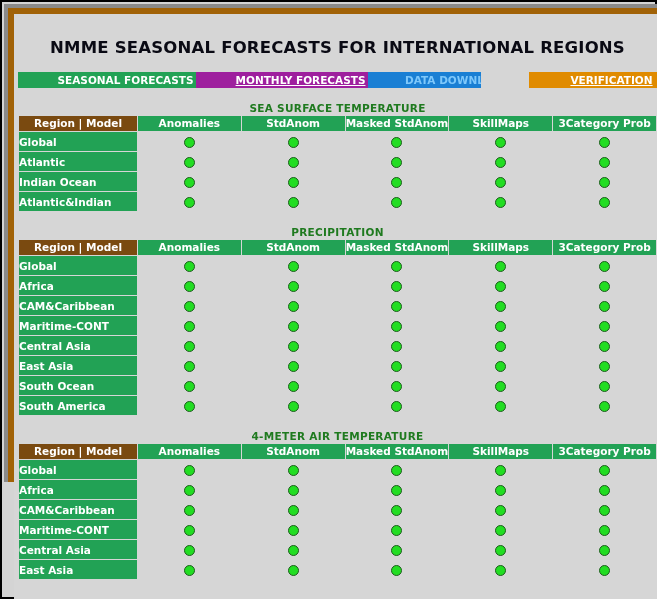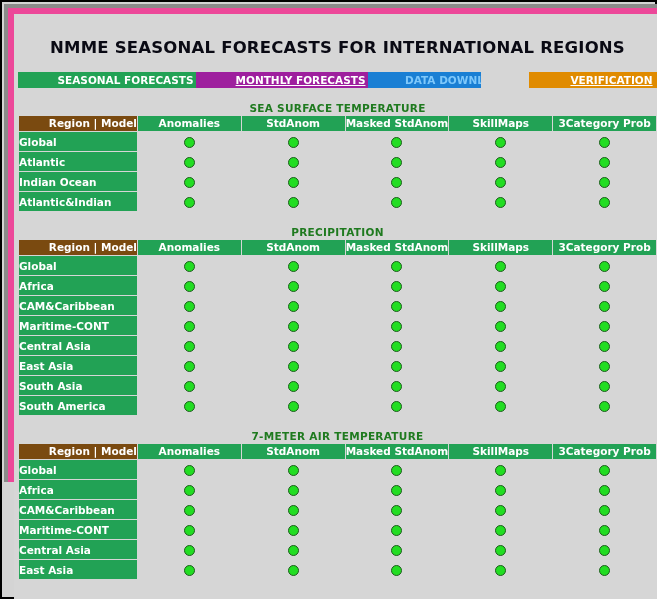--- a/index.html
+++ b/index.html
@@ -24,21 +24,21 @@
     background: #d4d4d4;
   }
   .inner-shade {
     position: absolute;
     left: 2px; top: 2px;
     width: 653px;
     height: 478px;
     box-sizing: border-box;
     border-left: 4px solid #8a8a8a;
     border-top: 4px solid #8a8a8a;
-    background: #ec4899;
+    background: #a16207;
   }
   .content {
     position: absolute;
     left: 6px; top: 6px;
     width: 647px;
     height: 589px;
     background: #d6d6d6;
     box-sizing: border-box;
   }
 
@@ -118,21 +118,21 @@
     font-weight: bold;
     color: #ffffff;
     text-align: center;
     background: #22a255;
     white-space: nowrap;
     overflow: hidden;
     cursor: pointer;
   }
   .hdr-region {
     background: #7a4a10;
-    text-align: right;
+    text-align: center;
     padding-left: 4px;
     cursor: default;
   }
   .region-cell {
     height: 16px;
     line-height: 16px;
     font-family: "DejaVu Sans", sans-serif;
     font-size: 10.5px;
     font-weight: bold;
     color: #ffffff;
@@ -303,41 +303,41 @@
                 </tr>
                 <tr>
                   <td class="region-cell">East Asia</td>
                   <td class="dot-cell"><span class="dot"></span></td>
                   <td class="dot-cell"><span class="dot"></span></td>
                   <td class="dot-cell"><span class="dot"></span></td>
                   <td class="dot-cell"><span class="dot"></span></td>
                   <td class="dot-cell"><span class="dot"></span></td>
                 </tr>
                 <tr>
-                  <td class="region-cell">South Asia</td>
+                  <td class="region-cell">South Ocean</td>
                   <td class="dot-cell"><span class="dot"></span></td>
                   <td class="dot-cell"><span class="dot"></span></td>
                   <td class="dot-cell"><span class="dot"></span></td>
                   <td class="dot-cell"><span class="dot"></span></td>
                   <td class="dot-cell"><span class="dot"></span></td>
                 </tr>
                 <tr>
                   <td class="region-cell">South America</td>
                   <td class="dot-cell"><span class="dot"></span></td>
                   <td class="dot-cell"><span class="dot"></span></td>
                   <td class="dot-cell"><span class="dot"></span></td>
                   <td class="dot-cell"><span class="dot"></span></td>
                   <td class="dot-cell"><span class="dot"></span></td>
                 </tr>
               </tbody>
             </table>
           </div>
           <div class="section">
             <div class="gap-before-title"></div>
-            <div class="section-title">7-METER AIR TEMPERATURE</div>
+            <div class="section-title">4-METER AIR TEMPERATURE</div>
             <table class="grid">
               <colgroup>
                 <col class="col-region">
                 <col class="col-data">
                 <col class="col-data">
                 <col class="col-data">
                 <col class="col-data">
                 <col class="col-data">
               </colgroup>
               <thead>

